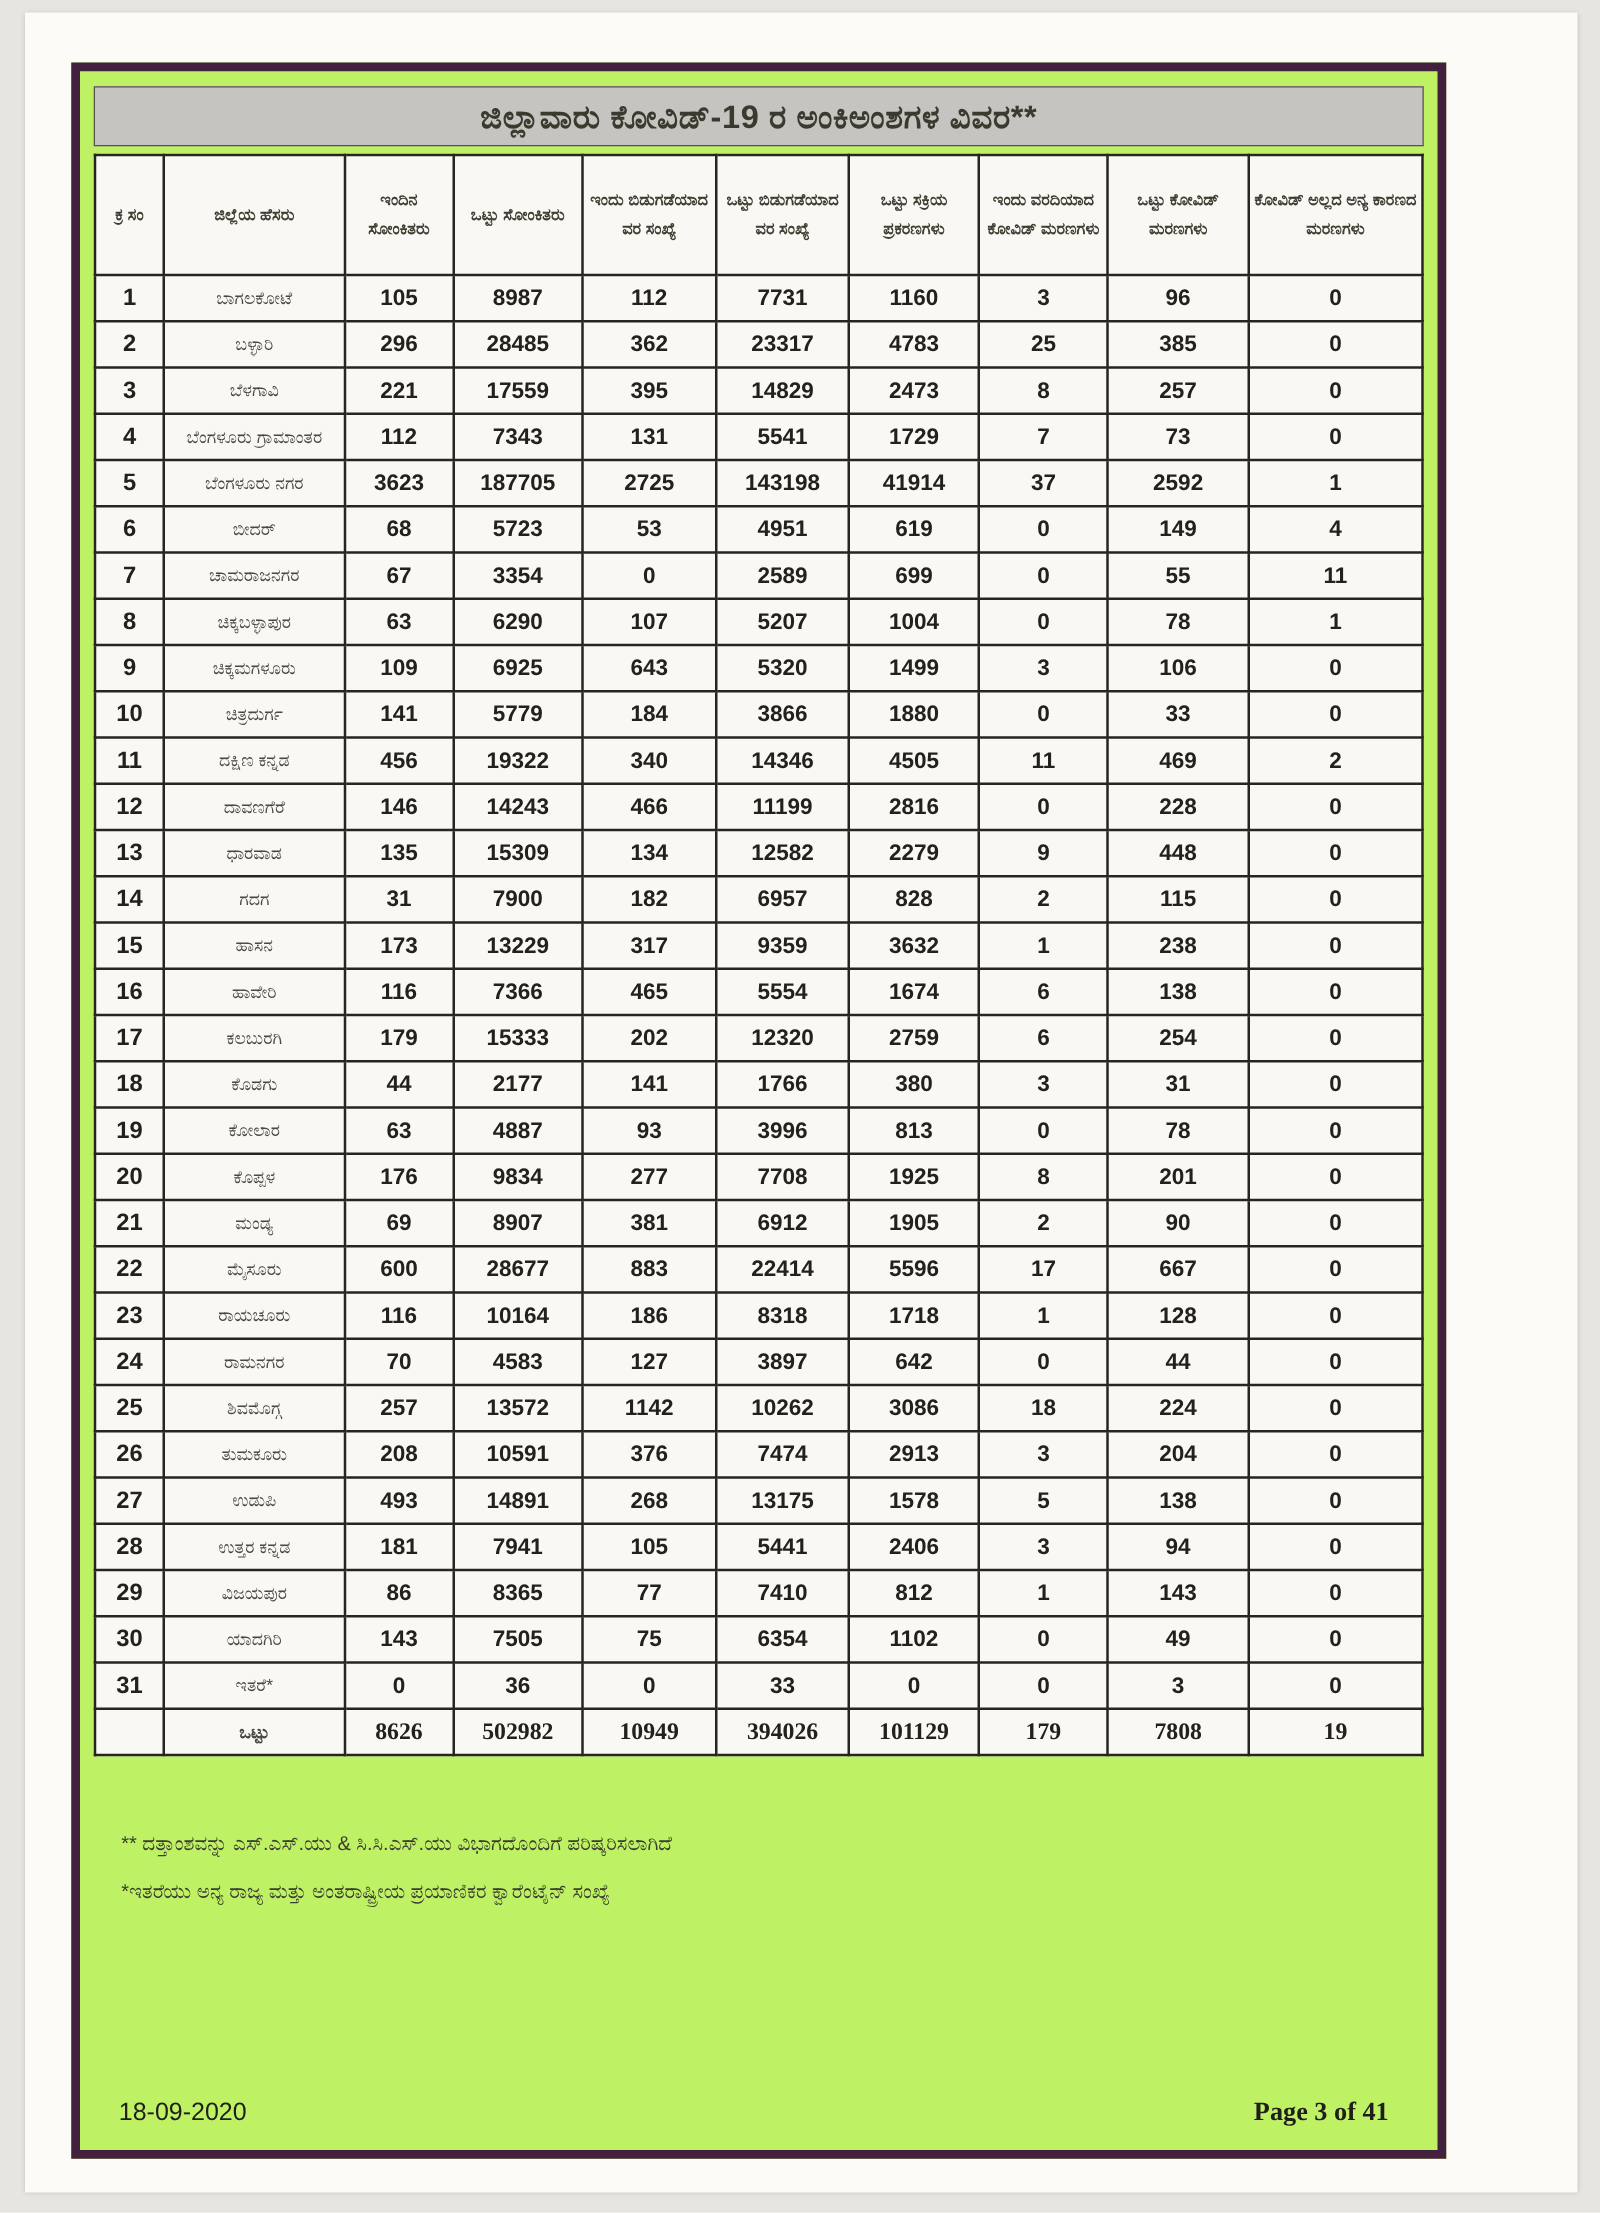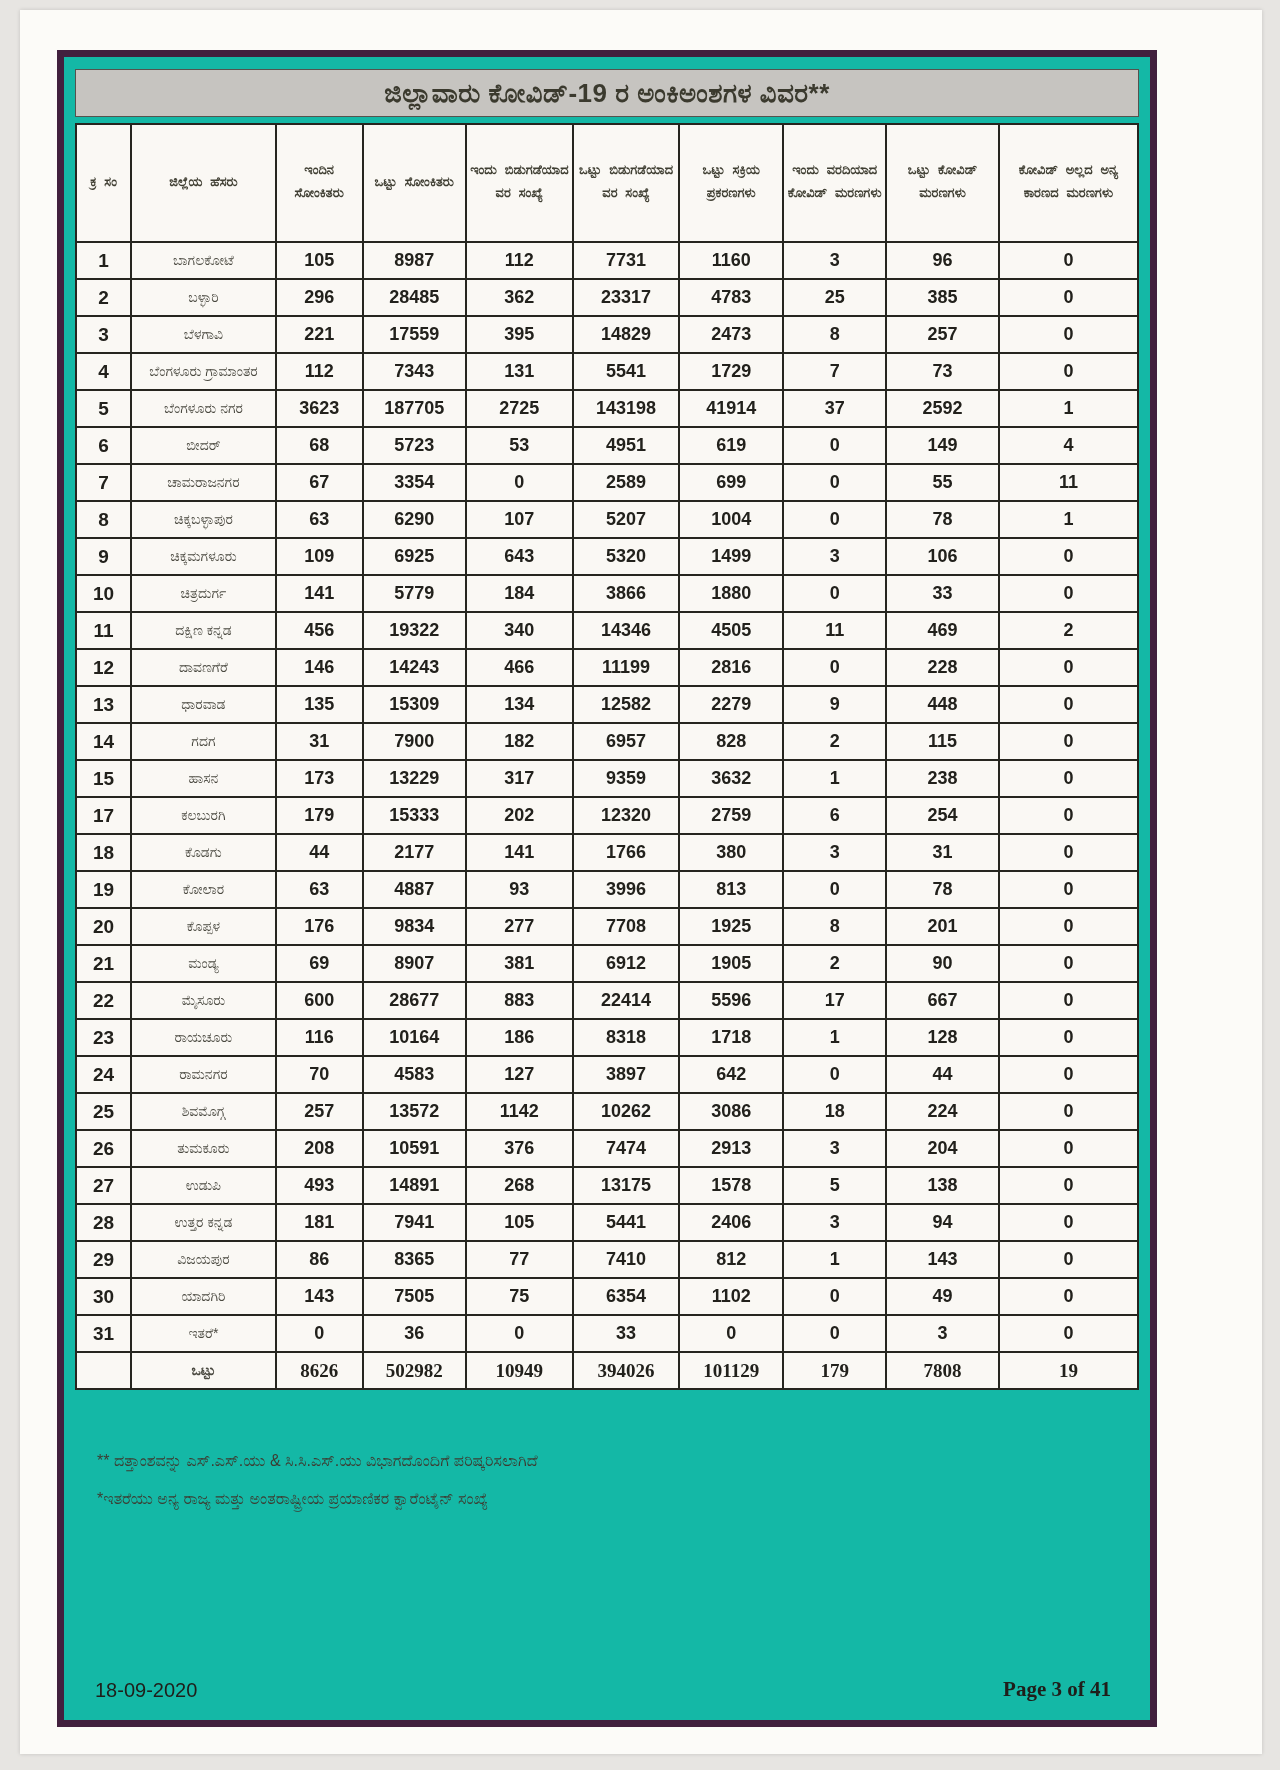--- a/index.html
+++ b/index.html
@@ -9,41 +9,41 @@
     font-family:"Liberation Sans","DejaVu Sans",sans-serif;
   }
   .page {
     position:absolute; left:20px; top:10px; right:18px; bottom:16px;
     background:#fcfbf8;
     box-shadow:0 0 4px rgba(0,0,0,.15);
   }
   .frame {
     position:absolute; left:37px; top:40px; bottom:27px; width:1064px;
     border:7px solid #42203e;
-    background:#14b8a6;
+    background:#bef264;
     display:flex; flex-direction:column;
     padding:12px 11px 10px 11px;
     box-sizing:content-box;
   }
   .titlebar {
     background:#c6c4c0;
     border:1px solid #55534e;
     height:46px; flex:0 0 auto;
     display:flex; align-items:center; justify-content:center;
     margin-bottom:6px;
   }
   .titlebar span {
     font-size:26px; font-weight:700; color:#3b3a2e; letter-spacing:.5px;
   }
   table.stats {
     width:100%; border-collapse:collapse; table-layout:fixed;
     background:#faf8f4; flex:0 0 auto;
   }
   table.stats th, table.stats td { border:2px solid #26251f; overflow:hidden; }
-  table.stats thead tr { height:118px;font-family:Liberation Mono, monospace; }
+  table.stats thead tr { height:96px; }
   table.stats tbody tr { height:37px; }
   table.stats th {
     font-size:13px; font-weight:700; color:#3f3e32;
     padding:4px 3px; line-height:1.75; text-align:center; vertical-align:middle;
   }
   td.slno  { font-size:19px; font-weight:700; color:#22211c; text-align:center; }
   td.num   { font-size:18px; font-weight:700; color:#22211c; text-align:center; }
   td.district { font-size:14px; font-weight:500; color:#4a4940; text-align:center; padding:2px 10px; line-height:1.5; }
   tr.total-row { height:44px;margin-top:44px; }
   tr.total-row td { font-weight:800; }
@@ -273,20 +273,32 @@
             <td class="num">173</td>
             <td class="num">13229</td>
             <td class="num">317</td>
             <td class="num">9359</td>
             <td class="num">3632</td>
             <td class="num">1</td>
             <td class="num">238</td>
             <td class="num">0</td>
           </tr>
           <tr>
+            <td class="slno">16</td>
+            <td class="district">ಹಾವೇರಿ</td>
+            <td class="num">116</td>
+            <td class="num">7366</td>
+            <td class="num">465</td>
+            <td class="num">5554</td>
+            <td class="num">1674</td>
+            <td class="num">6</td>
+            <td class="num">138</td>
+            <td class="num">0</td>
+          </tr>
+          <tr>
             <td class="slno">17</td>
             <td class="district">ಕಲಬುರಗಿ</td>
             <td class="num">179</td>
             <td class="num">15333</td>
             <td class="num">202</td>
             <td class="num">12320</td>
             <td class="num">2759</td>
             <td class="num">6</td>
             <td class="num">254</td>
             <td class="num">0</td>

